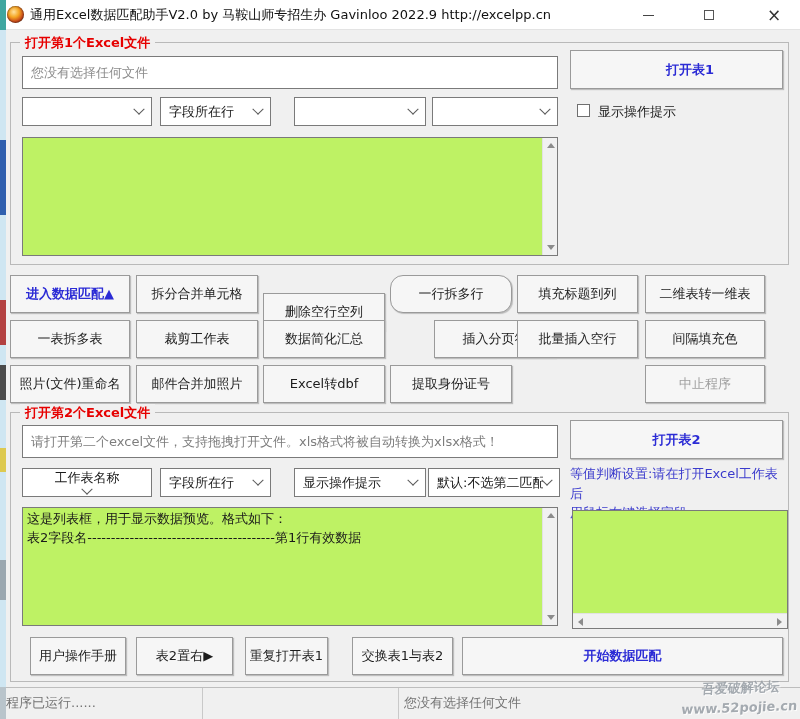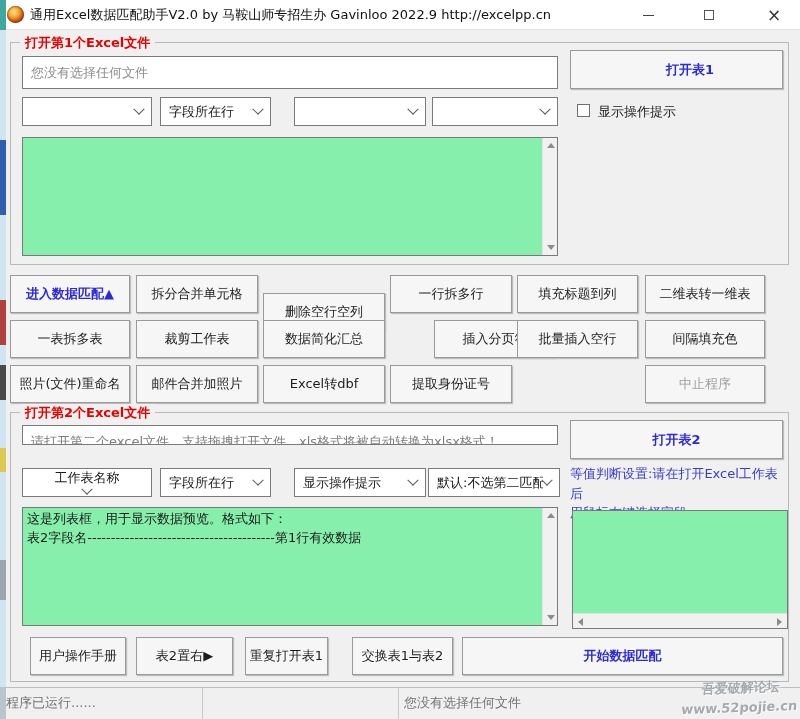--- a/index.html
+++ b/index.html
@@ -38,21 +38,21 @@
   .glyph-max { width:10px; height:10px; border:1px solid #555; background:transparent; }
 
   
   .groupbox { border:1px solid #b9b9b9; background:transparent; }
   .group-title { position:absolute; top:-9px; left:9px; background:#f0f0f0; padding:0 5px;
     color:var(--group-title); font-weight:bold; white-space:nowrap; }
 
   
   .textfield { background:#fff; border:1px solid #7a7a7a; line-height:31px; padding:0 8px;
     color:#8c8c8c; white-space:nowrap; overflow:hidden; }
-  .listbox { background:#86efac; border:1px solid #7a7a7a; overflow:hidden; }
+  .listbox { background:#bef264; border:1px solid #7a7a7a; overflow:hidden; }
   .listbox-text { position:absolute; left:4px; top:2px; right:20px; color:#1a1a1a; line-height:1.45; white-space:nowrap; }
 
   
   .combo { background:#fff; border:1px solid #7a7a7a; height:29px; display:flex; align-items:center; padding:0 8px; }
   .combo-text { flex:1; white-space:nowrap; overflow:hidden; color:#1a1a1a; }
   .chev { width:8px; height:8px; border-right:1.6px solid #5a5a5a; border-bottom:1.6px solid #5a5a5a;
     transform:rotate(45deg) translate(-2px,-2px); flex:none; }
 
   
   .btn { background:#f6f6f6; border:1px solid #9a9a9a; box-shadow:1px 1px 1px #bdbdbd;
@@ -135,41 +135,41 @@
       </div>
     <div class="scroll-arrow" style="bottom:0;">
         <div class="tri-down"></div>
       </div>
   </div>
 </div>
 
 <div class="abs btn accent" style="left:10px;  top:275px; width:120px; height:38px;">进入数据匹配▲</div>
 <div class="abs btn" style="left:136px; top:275px; width:122px; height:38px;">拆分合并单元格</div>
 <div class="abs btn" style="left:263px; top:275px; width:122px; height:38px;margin-top:18px;">删除空行空列</div>
-<div class="abs btn" style="left:390px; top:275px; width:122px; height:38px;">一行拆多行</div>
+<div class="abs btn" style="left:390px; top:275px; width:122px; height:38px;border-radius:13px;">一行拆多行</div>
 <div class="abs btn" style="left:517px; top:275px; width:121px; height:38px;">填充标题到列</div>
 <div class="abs btn" style="left:645px; top:275px; width:120px; height:38px;">二维表转一维表</div>
 
 <div class="abs btn" style="left:10px;  top:320px; width:120px; height:38px;">一表拆多表</div>
 <div class="abs btn" style="left:136px; top:320px; width:122px; height:38px;">裁剪工作表</div>
 <div class="abs btn" style="left:263px; top:320px; width:122px; height:38px;">数据简化汇总</div>
 <div class="abs btn" style="left:390px; top:320px; width:122px; height:38px;margin-left:44px;">插入分页符</div>
 <div class="abs btn" style="left:517px; top:320px; width:121px; height:38px;">批量插入空行</div>
 <div class="abs btn" style="left:645px; top:320px; width:120px; height:38px;">间隔填充色</div>
 
 <div class="abs btn" style="left:10px;  top:365px; width:120px; height:38px;">照片(文件)重命名</div>
 <div class="abs btn" style="left:136px; top:365px; width:122px; height:38px;">邮件合并加照片</div>
 <div class="abs btn" style="left:263px; top:365px; width:122px; height:38px;">Excel转dbf</div>
 <div class="abs btn" style="left:390px; top:365px; width:122px; height:38px;">提取身份证号</div>
 <div class="abs btn disabled" style="left:645px; top:365px; width:120px; height:38px;">中止程序</div>
 
 <div class="abs groupbox" style="left:10px; top:412px; width:779px; height:270px;">
   <span class="group-title">打开第2个Excel文件</span>
 </div>
-<div class="abs textfield" style="left:22px; top:425px; width:536px; height:20px; color:#7d7d7d;">请打开第二个excel文件，支持拖拽打开文件。xls格式将被自动转换为xlsx格式！</div>
+<div class="abs textfield" style="left:22px; top:425px; width:536px; height:33px; color:#7d7d7d;">请打开第二个excel文件，支持拖拽打开文件。xls格式将被自动转换为xlsx格式！</div>
 <div class="abs btn" style="left:570px; top:420px; width:213px; height:39px;">
     <span class="btn accent" style="border:none;box-shadow:none;background:transparent;">打开表2</span>
   </div>
 
 <div class="abs combo" style="left:22px; top:468px; width:130px;flex-direction:column;">
   <span class="combo-text">工作表名称</span>
     <span class="chev"></span>
 </div>
 <div class="abs combo" style="left:160px; top:468px; width:111px;">
   <span class="combo-text">字段所在行</span>

